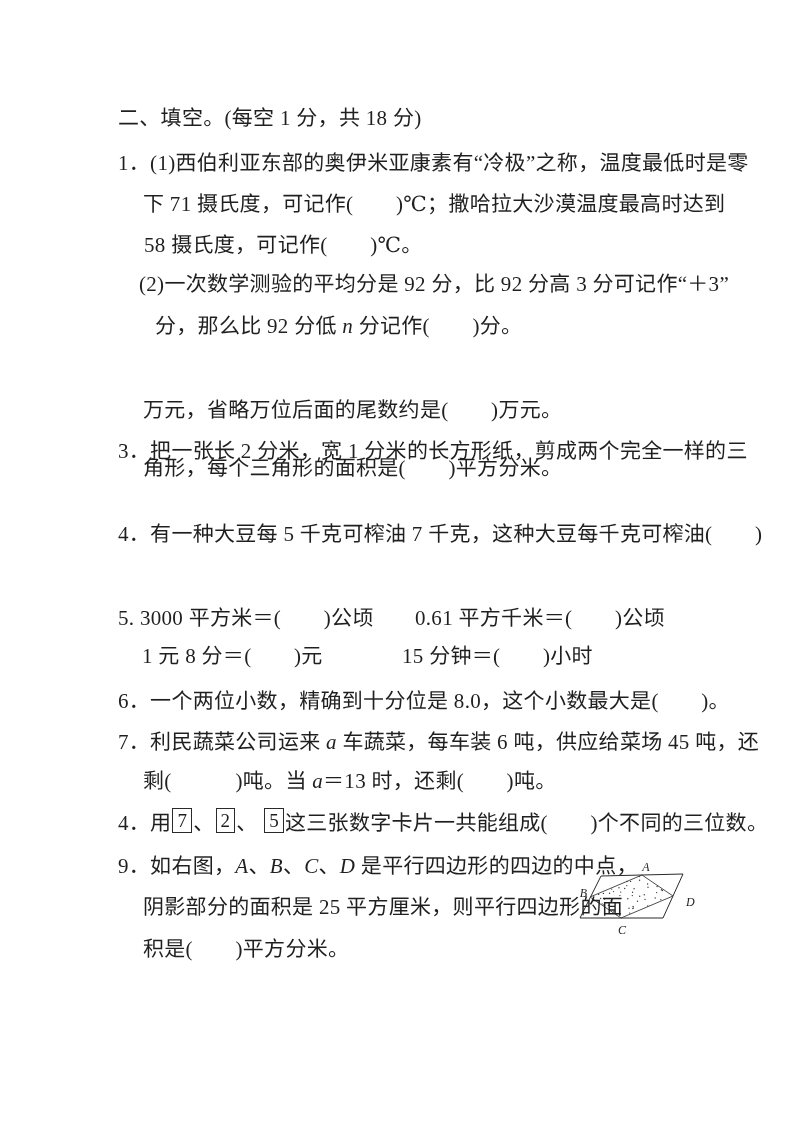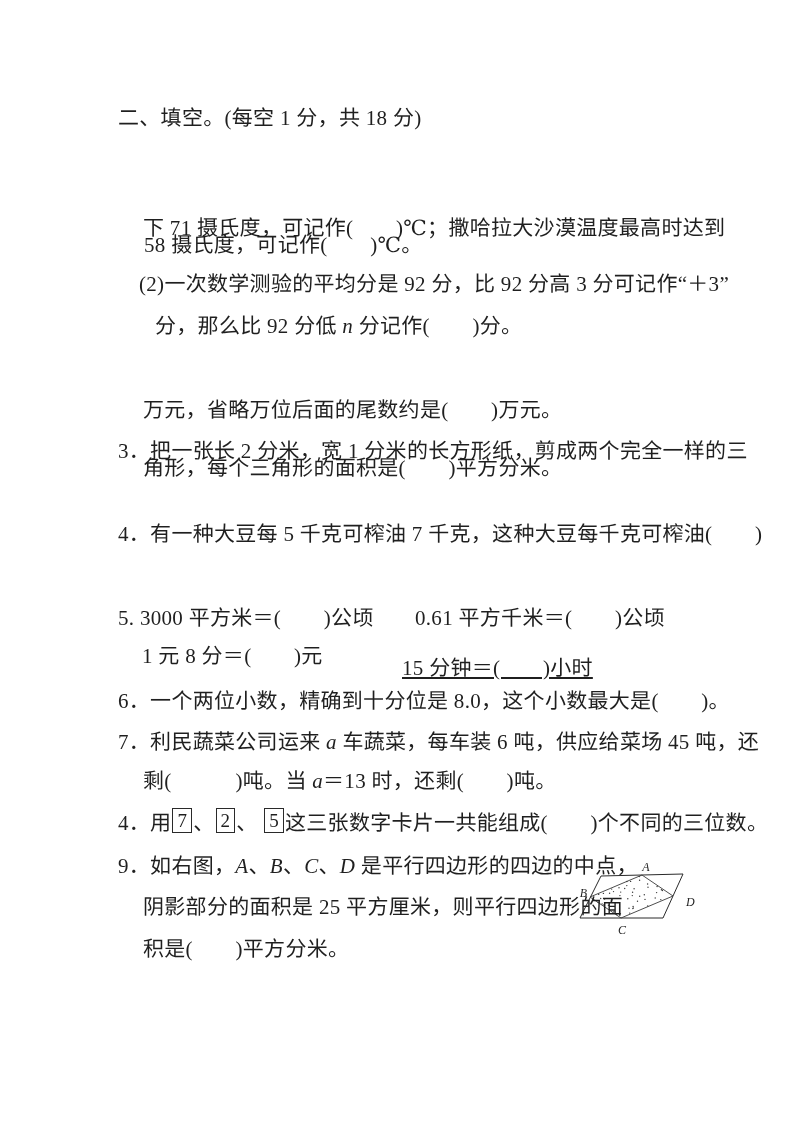--- a/index.html
+++ b/index.html
@@ -102,30 +102,31 @@
           <circle cx="84.1" cy="28.5" r="0.7" fill="#3a3a3a"></circle>
         </g>
       <polygon fill="none" stroke="#3a3a3a" stroke-width="0.9" points="69,17 100,38 48,60 17,39"></polygon>
       <text class="fig-label" x="73" y="13" text-anchor="middle">A</text>
       <text class="fig-label" x="14" y="39" text-anchor="end">B</text>
       <text class="fig-label" x="49" y="76" text-anchor="middle">C</text>
       <text class="fig-label" x="113" y="48" text-anchor="start">D</text>
     </svg>
   </div>
 
-    <div class="line" style="left: 143px; top: 191px; margin-top: 24px;"><span>下 71 摄氏度，可记作(　　)℃；撒哈拉大沙漠温度最高时达到</span></div>
+<div class="line" style="left: 118px; top: 150px;"><span>1．(1)西伯利亚东部的奥伊米亚康素有“冷极”之称，温度最低时是零</span></div>
+    <div class="line" style="left: 143px; top: 191px;"><span>下 71 摄氏度，可记作(　　)℃；撒哈拉大沙漠温度最高时达到</span></div>
     <div class="line" style="left: 144px; top: 232px;"><span>58 摄氏度，可记作(　　)℃。</span></div>
     <div class="line" style="left: 139px; top: 271px;"><span>(2)一次数学测验的平均分是 92 分，比 92 分高 3 分可记作“＋3”</span></div>
     <div class="line" style="left: 155px; top: 313px;"><span>分，那么比 92 分低 </span><span class="it">n</span><span> 分记作(　　)分。</span></div>
     <div class="line" style="left: 143px; top: 397px;"><span>万元，省略万位后面的尾数约是(　　)万元。</span></div>
     <div class="line" style="left: 118px; top: 438px;"><span>3．把一张长 2 分米，宽 1 分米的长方形纸，剪成两个完全一样的三</span></div>
     <div class="line" style="left: 143px; top: 455px;"><span>角形，每个三角形的面积是(　　)平方分米。</span></div>
     <div class="line" style="left: 118px; top: 521px;"><span>4．有一种大豆每 5 千克可榨油 7 千克，这种大豆每千克可榨油(　　)</span></div>
     <div class="line" style="left: 118px; top: 605px;"><span>5. 3000 平方米＝(　　)公顷</span><span style="position: absolute; left: 297px; top: 0px;">0.61 平方千米＝(　　)公顷</span></div>
-    <div class="line" style="left: 142px; top: 643px;"><span>1 元 8 分＝(　　)元</span><span style="position: absolute; left: 260px; top: 12px; text-decoration: underline;">15 分钟＝(　　)小时</span></div>
+    <div class="line" style="left: 142px; top: 643px;"><span>1 元 8 分＝(　　)元</span><span style="position: absolute; left: 260px; top: 0px;">15 分钟＝(　　)小时</span></div>
     <div class="line" style="left: 118px; top: 688px; text-align: center;"><span>6．一个两位小数，精确到十分位是 8.0，这个小数最大是(　　)。</span></div>
     <div class="line" style="left: 118px; top: 729px;"><span>7．利民蔬菜公司运来 </span><span class="it">a</span><span> 车蔬菜，每车装 6 吨，供应给菜场 45 吨，还</span></div>
     <div class="line" style="left: 143px; top: 768px;"><span>剩(　　　)吨。当 </span><span class="it">a</span><span>＝13 时，还剩(　　)吨。</span></div>
     <div class="line" style="left: 118px; top: 810px;"><span>4．用</span><span class="digit-box">7</span><span>、</span><span class="digit-box">2</span><span>、 </span><span class="digit-box">5</span><span>这三张数字卡片一共能组成(　　)个不同的三位数。</span></div>
     <div class="line" style="left: 118px; top: 853px;"><span>9．如右图，</span><span class="it">A</span><span>、</span><span class="it">B</span><span>、</span><span class="it">C</span><span>、</span><span class="it">D</span><span> 是平行四边形的四边的中点，</span></div>
     <div class="line" style="left: 143px; top: 894px;"><span>阴影部分的面积是 25 平方厘米，则平行四边形的面</span></div>
     <div class="line" style="left: 143px; top: 936px;"><span>积是(　　)平方分米。</span></div>
   </div>
 
 </body></html>

